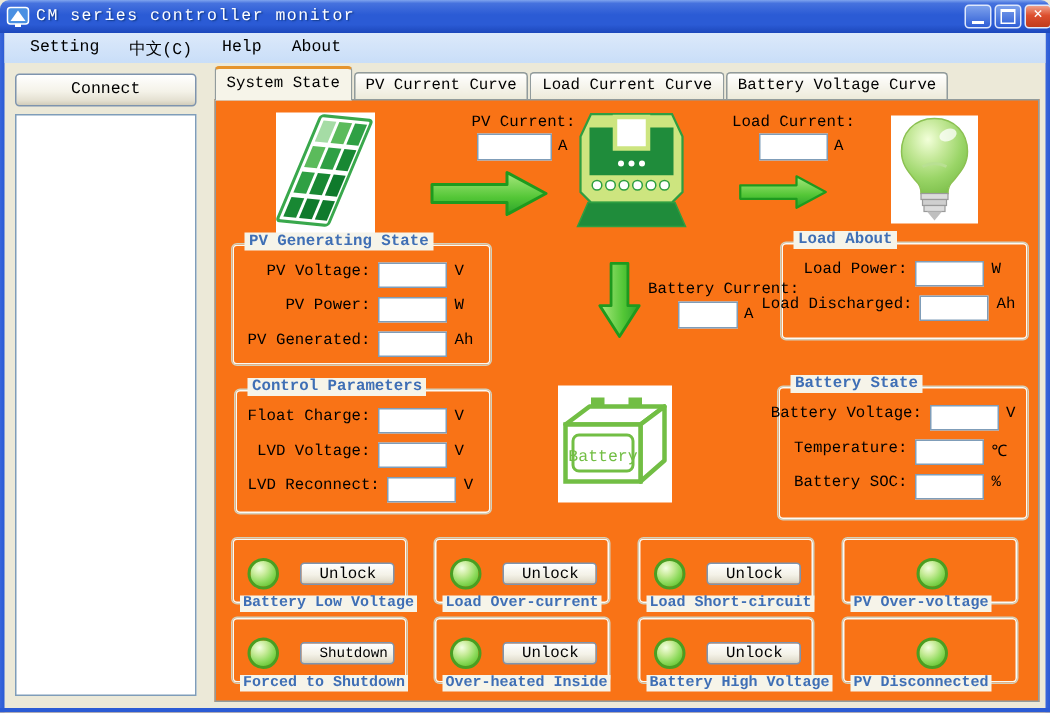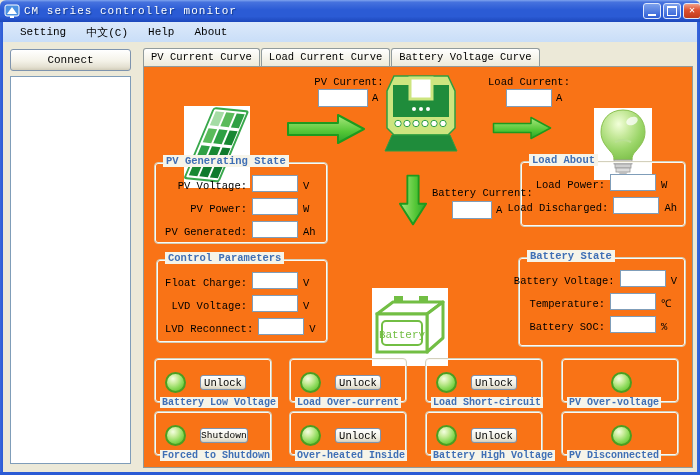--- a/index.html
+++ b/index.html
@@ -53,48 +53,48 @@
   .tab.active{
     height:19px;background:#F6F4E9;position:relative;z-index:3;line-height:18px;
     border-top:2px solid #E5942C;
   }
   .tabpanel{
     position:absolute;left:143px;top:66px;width:550px;height:402px;
     background:#f97316;border:1px solid #919B9C;box-sizing:border-box;z-index:1;
   }
   
   .abs{position:absolute;}
-  .iconbox{position:absolute;background:#fff;display:flex;align-items:center;justify-content:center;margin-top:31px;}
+  .iconbox{position:absolute;background:#fff;display:flex;align-items:center;justify-content:center;}
   .cur-label{position:absolute;text-align:center;font-size:10.5px;}
   .cur-input{position:absolute;width:44px;height:16px;border:1px solid #7F9DB9;background:#fff;
     font:10.5px "Liberation Mono",monospace;padding:0 2px;box-sizing:content-box;}
   .cur-unit{position:absolute;font-size:10.5px;}
   .groupbox{position:absolute;border:1px solid #D3D0BC;border-radius:4px;box-shadow:0 0 0 1px #FBFAF4 inset;}
   .gb-title{position:absolute;top:-8px;left:8px;background:#F6F4E9;padding:0 3px;
     color:#3F6FB5;font-weight:bold;font-size:10.5px;white-space:nowrap;}
   .gb-rows{position:absolute;left:0;right:0;top:12px;}
-  .frow{display:flex;align-items:flex-end;justify-content:flex-end;gap:5px;margin-bottom:6px;padding:0 8px;}
+  .frow{display:flex;align-items:flex-start;justify-content:flex-end;gap:5px;margin-bottom:6px;padding:0 8px;}
   .flabel{text-align:right;white-space:nowrap;}
   .fld{width:40px;height:15px;border:1px solid #7F9DB9;background:#fff;
     font:10.5px "Liberation Mono",monospace;padding:0 2px;}
   .funit{width:16px;text-align:left;white-space:nowrap;}
   
   .statusbox{position:absolute;width:116px;height:43px;border:1px solid #D3D0BC;border-radius:4px;
     box-shadow:0 0 0 1px #FBFAF4 inset;}
   .sb-title{position:absolute;top:-8px;left:5px;background:#F6F4E9;padding:0 2px;
     color:#3F6FB5;font-weight:bold;font-size:10px;white-space:nowrap;margin-top:46px;}
   .sb-body{display:flex;align-items:center;height:100%;padding:4px 8px 0 10px;box-sizing:border-box;gap:14px;}
   .sb-body.center-led{justify-content:center;}
   .led{width:21px;height:21px;border-radius:50%;
     background:radial-gradient(circle at 35% 28%,#F4FFE2 0%,#C8EC9A 30%,#8FDB5E 58%,#69C636 82%,#55AD26 100%);
     border:2px solid #4A9E22;box-sizing:border-box;flex:0 0 auto;}
   .xpbtn{
     background:linear-gradient(180deg,#FFFFFF 0%,#F4F2E8 55%,#E4E0D1 85%,#D2CDBA 100%);
     border:1px solid #7E94AE;border-radius:3px;font:10.5px "Liberation Mono",monospace;
-    height:15px;min-width:46px;padding:0 0;}
+    height:15px;min-width:46px;padding:0 12px;}
 </style>
 </head>
 <body>
 
 <div class="window">
 
   <div class="titlebar">
     <span class="app-icon">
       <svg viewBox="0 0 16 16" width="16" height="16">
           <rect x="1" y="2" width="14" height="11" rx="2" fill="#4A90E2" stroke="#fff" stroke-width="1"></rect>
@@ -122,20 +122,21 @@
     <span class="menu-item">Setting</span>
     <span class="menu-item">中文(C)</span>
     <span class="menu-item">Help</span>
     <span class="menu-item">About</span>
   </div>
 
   <button class="connect-btn">Connect</button>
   <div class="listbox"></div>
 
   <div class="tabbar">
+    <div class="tab active">System State</div>
     <div class="tab">PV Current Curve</div>
     <div class="tab">Load Current Curve</div>
     <div class="tab">Battery Voltage Curve</div>
   </div>
 
   <div class="tabpanel">
 
     <div class="iconbox" style="left:40px;top:8px;width:66px;height:82px;">
       <svg viewBox="0 0 66 80" width="66" height="80">
         <g transform="matrix(1,0.1,-0.42,1,30,1)">

